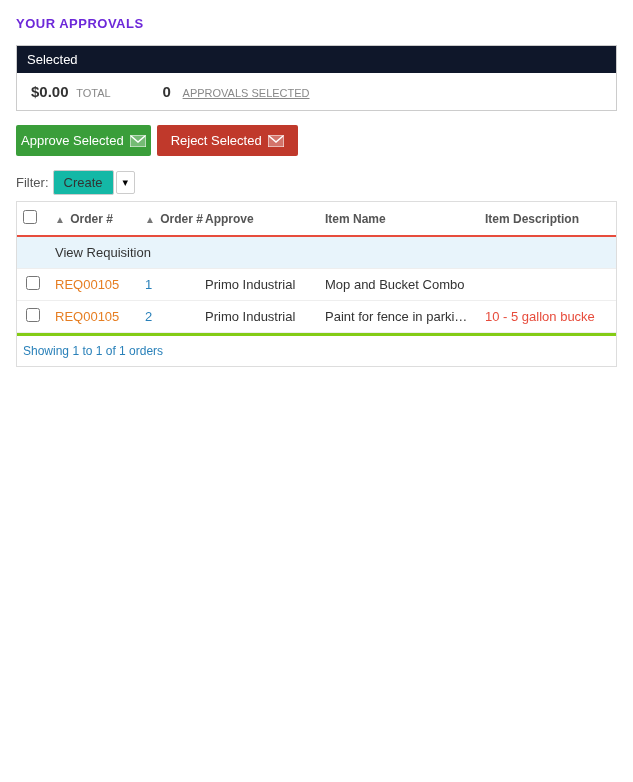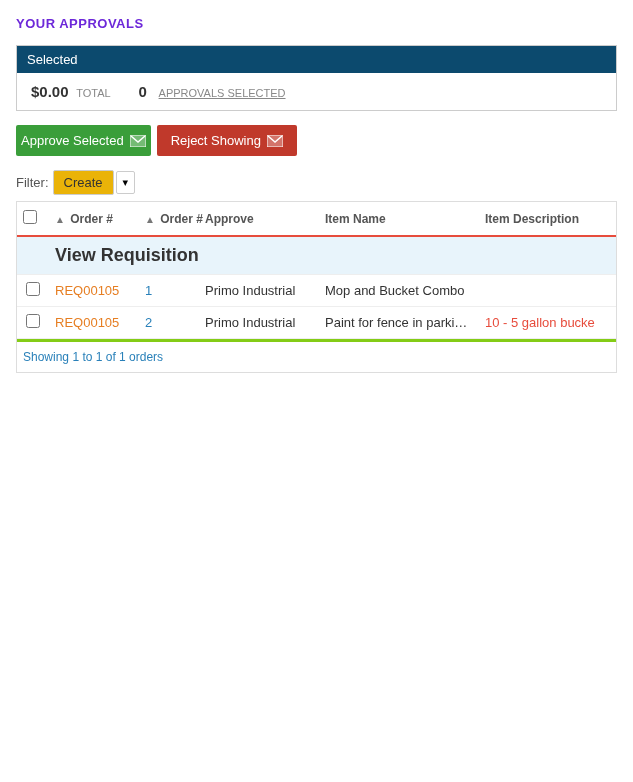--- a/index.html
+++ b/index.html
@@ -24,31 +24,31 @@
       margin-bottom: 14px;
       text-transform: uppercase;
     }
 
     .selected-panel {
       border: 1px solid #ccc;
       margin-bottom: 14px;
     }
 
     .selected-header {
-      background: #0c4a6e;
+      background: #0f172a;
       color: #fff;
       padding: 6px 10px;
       font-size: 13px;
     }
 
     .selected-body {
       display: flex;
       align-items: center;
       padding: 10px 14px;
-      gap: 28px;
+      gap: 52px;
     }
 
     .total-amount {
       font-size: 15px;
       font-weight: bold;
       color: #333;
     }
 
     .total-label {
       font-size: 11px;
@@ -121,21 +121,21 @@
       margin-bottom: 6px;
     }
 
     .filter-label {
       font-size: 13px;
       color: #555;
       margin-right: 4px;
     }
 
     .filter-btn {
-      background: #eab308;
+      background: #14b8a6;
       border: 1px solid #ccc;
       padding: 4px 10px;
       font-size: 13px;
       color: #333;
       cursor: pointer;
       display: flex;
       align-items: center;
       gap: 4px;
       border-radius: 2px;
     }
@@ -241,22 +241,22 @@
       cursor: pointer;
     }
 
     .link-orange {
       color: #e67e22;
       text-decoration: none;
       cursor: pointer;
     }
 
     .view-req-label {
-      font-size: 18px;
-      font-weight: bold;
+      font-size: 13px;
+      font-weight: normal;
       color: #333;
     }
 
     .showing-text {
       font-size: 12px;
       color: #555;
       padding: 8px 6px;
       border-top: 3px solid #84cc16;
     }
 
@@ -297,21 +297,21 @@
           <rect x="0" y="0" width="16" height="12" rx="1" fill="white" opacity="0.3"></rect>
           <path d="M1 1 L8 7 L15 1" stroke="white" stroke-width="1.5" fill="none"></path>
           <line x1="0" y1="0" x2="0" y2="12" stroke="white" stroke-width="1"></line>
           <line x1="16" y1="0" x2="16" y2="12" stroke="white" stroke-width="1"></line>
           <line x1="0" y1="12" x2="16" y2="12" stroke="white" stroke-width="1"></line>
           <line x1="0" y1="0" x2="16" y2="0" stroke="white" stroke-width="1"></line>
         </svg>
       </span>
     </button>
     <button class="btn-reject">
-      <span>Reject Showing</span>
+      <span>Reject Selected</span>
       <span class="btn-icon">
         <svg viewBox="0 0 16 12" fill="white" xmlns="http://www.w3.org/2000/svg">
           <rect x="0" y="0" width="16" height="12" rx="1" fill="white" opacity="0.3"></rect>
           <path d="M1 1 L8 7 L15 1" stroke="white" stroke-width="1.5" fill="none"></path>
           <line x1="0" y1="0" x2="0" y2="12" stroke="white" stroke-width="1"></line>
           <line x1="16" y1="0" x2="16" y2="12" stroke="white" stroke-width="1"></line>
           <line x1="0" y1="12" x2="16" y2="12" stroke="white" stroke-width="1"></line>
           <line x1="0" y1="0" x2="16" y2="0" stroke="white" stroke-width="1"></line>
         </svg>
       </span>

